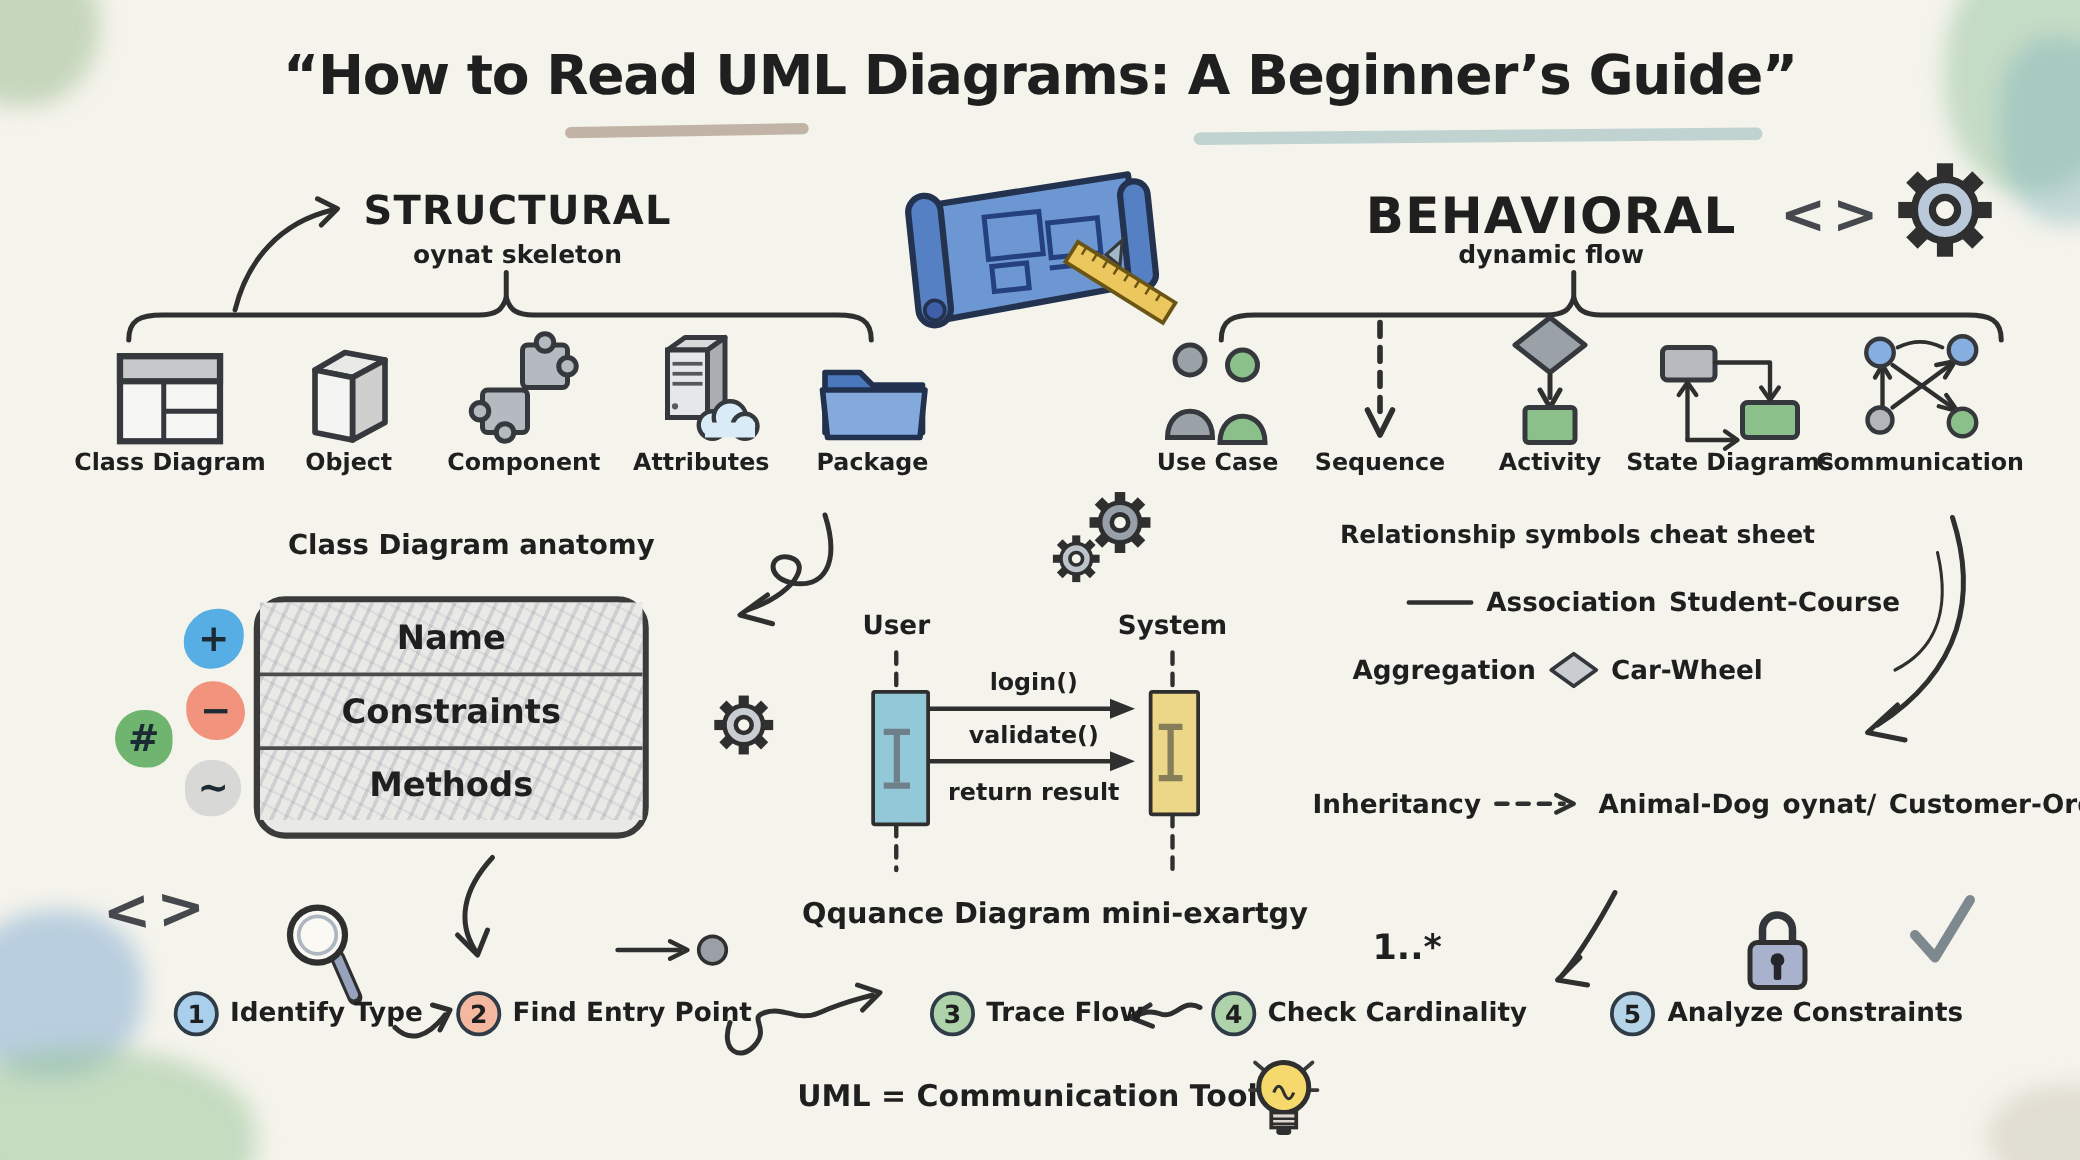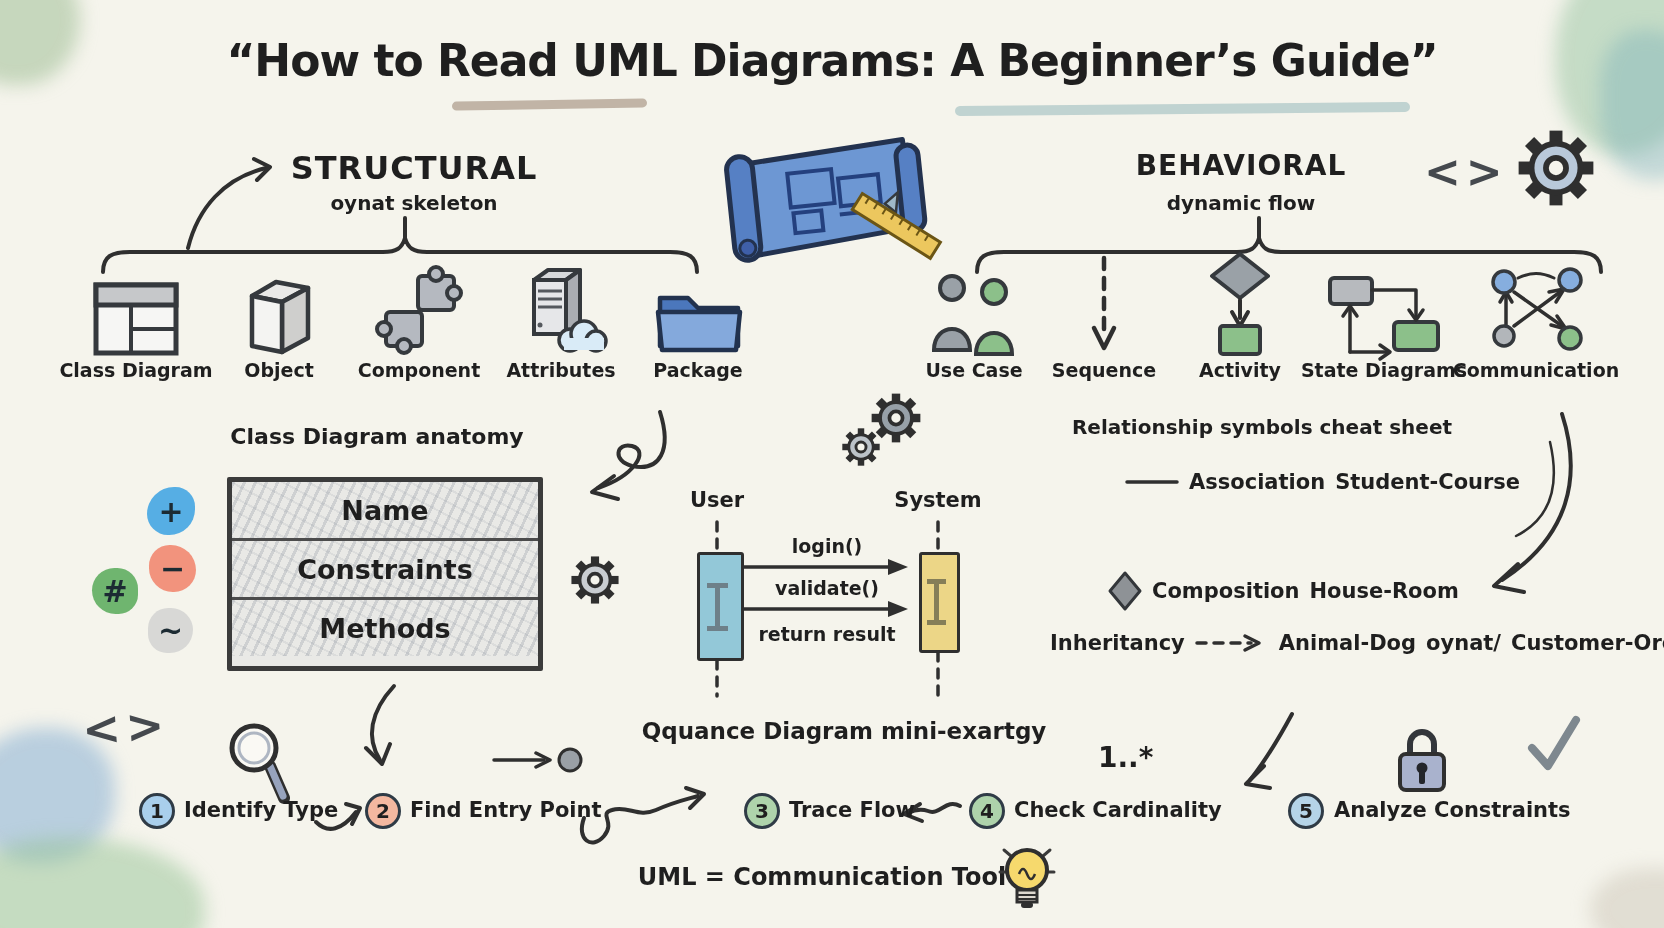--- a/index.html
+++ b/index.html
@@ -145,21 +145,21 @@
             <line x1="174" y1="102" x2="174" y2="109"></line>
           <line x1="184" y1="102" x2="184" y2="109"></line>
             <line x1="194" y1="102" x2="194" y2="109"></line>
           <line x1="204" y1="102" x2="204" y2="109"></line>
             <line x1="214" y1="102" x2="214" y2="109"></line>
         </g>
       </g>
     </g>
   </svg>
 
-  <div class="txt ctr seclabel" style="left:1241px;top:150px;font-size:28px;">BEHAVIORAL</div>
+  <div class="txt ctr seclabel" style="left:1241px;top:150px;font-size:40px;">BEHAVIORAL</div>
   <div class="txt ctr" style="left:1241px;top:192px;font-size:20px;">dynamic flow</div>
   <div class="codeicon" style="left:1424px;top:146px;font-size:44px;">&lt;&gt;</div>
   <svg style="left:1510px;top:122px;color:#b9c9da;" width="92" height="92" viewBox="-32 -32 64 64">
       <use href="#gear"></use>
     </svg>
   <svg style="left:974px;top:214px;" width="630" height="62" viewBox="0 0 630 62">
     <path class="stroke" stroke-width="4" d="M3,58 C3,42 12,38 30,38 L263,38 C277,38 282,34 285,24 C288,34 293,38 307,38 L600,38 C618,38 627,42 627,58"></path>
     <path class="stroke" stroke-width="4" d="M285,24 L285,4"></path>
   </svg>
 
@@ -207,21 +207,21 @@
   <div class="txt ctr itemlabel" style="left:1104px;top:360px;">Sequence</div>
   <div class="txt ctr itemlabel" style="left:1240px;top:360px;">Activity</div>
   <div class="txt ctr itemlabel" style="left:1384px;top:360px;">State Diagrams</div>
   <div class="txt ctr itemlabel" style="left:1536px;top:360px;">Communication</div>
 
   <div class="txt ctr" style="left:377px;top:424px;font-size: 22px;">Class Diagram anatomy</div>
   <svg style="left:562px;top:404px;" width="105" height="102" viewBox="0 0 105 102">
     <path class="stroke" stroke-width="4" d="M98,8 C110,46 98,68 70,62 C50,57 54,38 70,42 C88,47 72,72 36,84"></path>
     <path class="stroke" stroke-width="4" d="M52,72 L30,88 L56,95"></path>
   </svg>
-  <div class="classbox" style="left:227px;top:477px;width:306px;height:184px;">
+  <div class="classbox" style="left:203px;top:477px;width:306px;height:184px;border-radius:25px;">
     <div class="compartment hatch" style="height:56px;">Name</div>
     <div class="compartment hatch row-sep" style="height:56px;">Constraints</div>
     <div class="compartment hatch row-sep" style="height:56px;">Methods</div>
   </div>
   <div class="badge" style="left:147px;top:487px;width:48px;height:48px;background:#56aee4;border-radius:58% 42% 55% 45%;font-size:30px;">
       <span>+</span>
     </div>
   <div class="badge" style="left:149px;top:545px;width:47px;height:47px;background:#f2937d;border-radius:45% 55% 48% 52%;font-size:30px;">
       <span>−</span>
     </div>
@@ -276,26 +276,26 @@
   <div class="txt ctr" style="left:844px;top:718px;font-size:23px;">Qquance Diagram mini-exartgy</div>
 
   <div class="txt ctr" style="left:1262px;top:416px;font-size:20px;">Relationship symbols cheat sheet</div>
   <div class="cheatrow" style="left:1125px;top:469px;">
     <svg style="position:static;" width="54" height="26" viewBox="0 0 54 26">
         <line x1="2" y1="13" x2="52" y2="13" class="stroke" stroke-width="3.5"></line>
       </svg>
     <span>Association</span>
     <span>Student-Course</span>
   </div>
-  <div class="cheatrow" style="left:1108px;top:571px;">
-    <svg style="position:static;" width="34" height="40" viewBox="0 0 34 40">
-        <polygon points="17,2 32,20 17,38 2,20" fill="#8e9296" stroke="#33363a" stroke-width="3" stroke-linejoin="round"></polygon>
+  <div class="cheatrow" style="left:1082px;top:521px;">
+    <span>Aggregation</span>
+    <svg style="position:static;" width="40" height="30" viewBox="0 0 40 30">
+        <polygon points="20,2 38,15 20,28 2,15" fill="#c9ccd1" stroke="#33363a" stroke-width="3" stroke-linejoin="round"></polygon>
       </svg>
-    <span>Composition</span>
-    <span>House-Room</span>
+    <span>Car-Wheel</span>
   </div>
   <div class="cheatrow" style="left:1050px;top:631px;">
     <span>Inheritancy</span>
     <svg style="position:static;" width="74" height="20" viewBox="0 0 74 20">
       <line x1="2" y1="10" x2="56" y2="10" class="stroke" stroke-width="3.5" stroke-dasharray="9 8"></line>
       <path class="stroke" stroke-width="3.5" d="M50,3 L64,10 L50,17"></path>
     </svg>
     <span>Animal-Dog</span>
     <span>oynat/</span>
     <span>Customer-Order</span>

